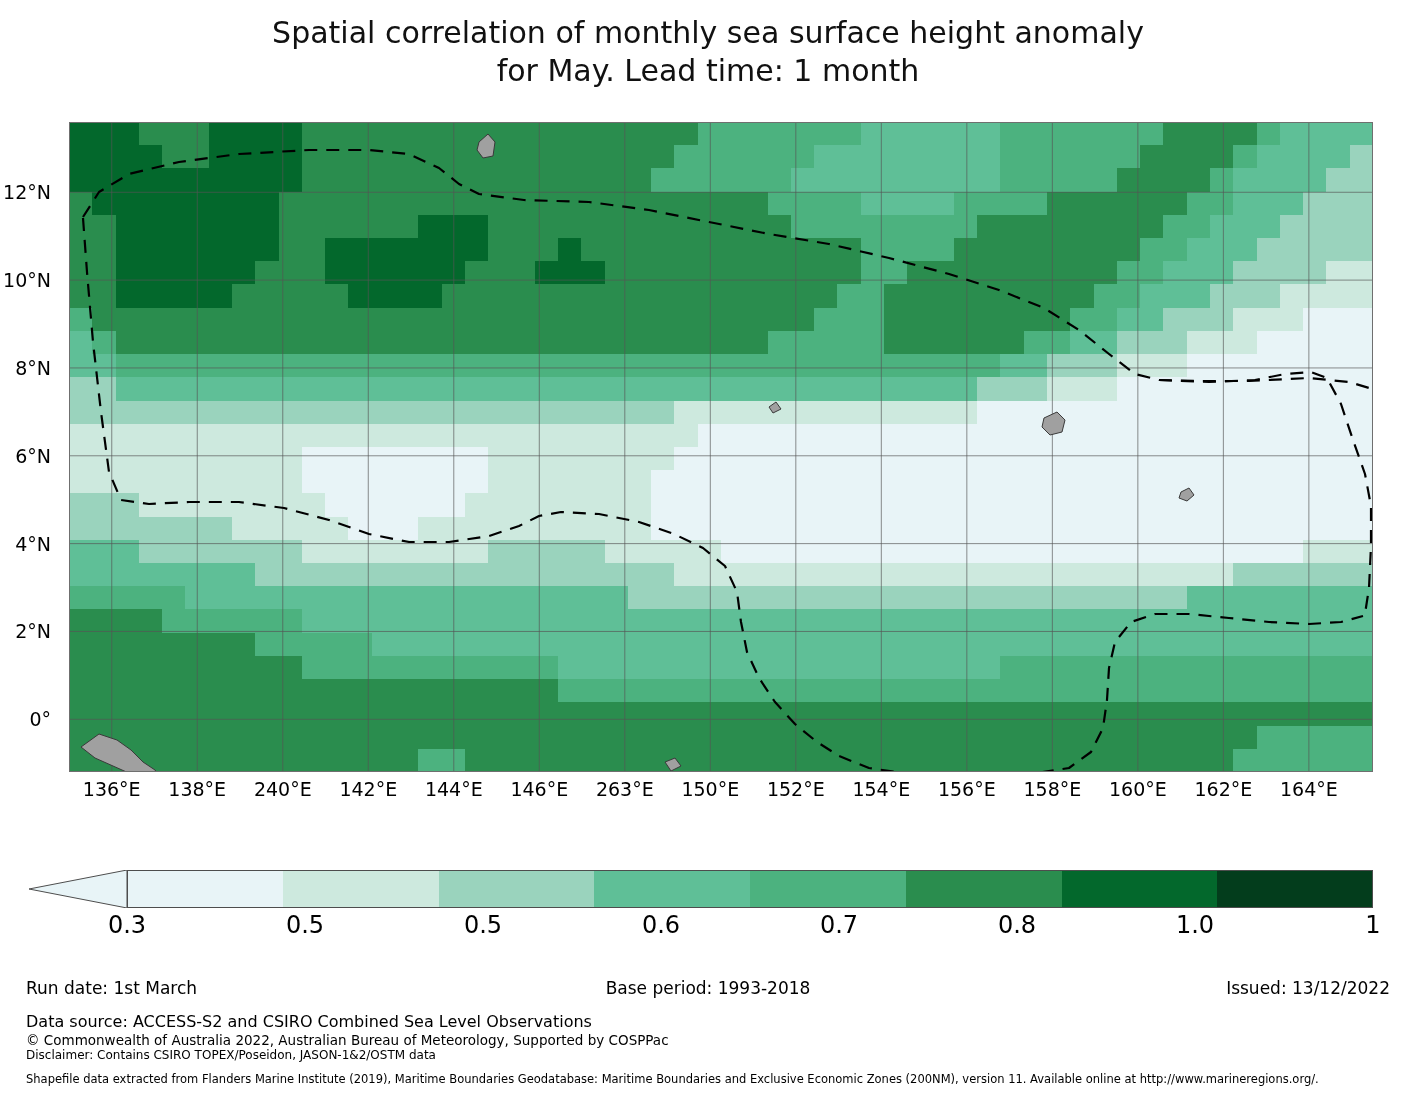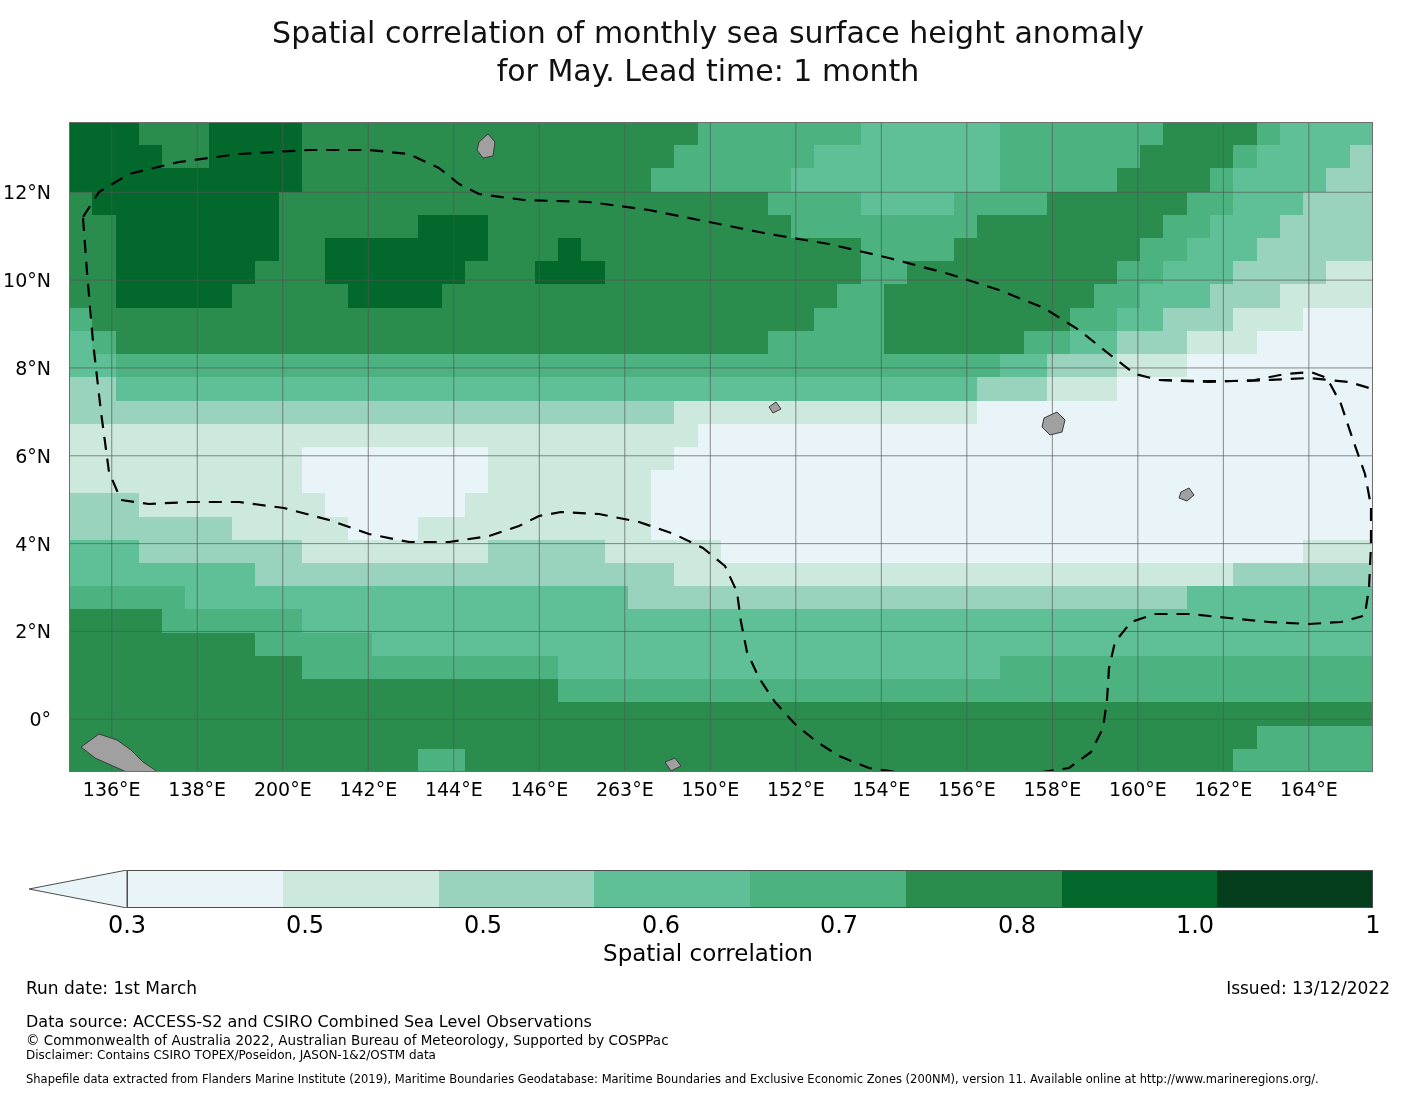--- a/index.html
+++ b/index.html
@@ -1677,21 +1677,21 @@
       <path d="M1090 258 L1140 260 L1186 258 L1216 252 L1242 250 L1258 256 L1272 282 L1284 318 L1296 352 L1302 384 L1302 424 L1300 466 L1296 492"></path>
     </g>
   </svg>
 
   <div id="plot-frame"></div>
 </div>
 
 <div id="xaxis">
     <span class="xtick" style="left: 42.7541px;">136°E</span>
     <span class="xtick" style="left: 128.262px;">138°E</span>
-    <span class="xtick" style="left: 213.77px;">200°E</span>
+    <span class="xtick" style="left: 213.77px;">240°E</span>
     <span class="xtick" style="left: 299.279px;">142°E</span>
     <span class="xtick" style="left: 384.787px;">144°E</span>
     <span class="xtick" style="left: 470.295px;">146°E</span>
     <span class="xtick" style="left: 555.803px;">263°E</span>
     <span class="xtick" style="left: 641.311px;">150°E</span>
     <span class="xtick" style="left: 726.82px;">152°E</span>
     <span class="xtick" style="left: 812.328px;">154°E</span>
     <span class="xtick" style="left: 897.836px;">156°E</span>
     <span class="xtick" style="left: 983.344px;">158°E</span>
     <span class="xtick" style="left: 1068.85px;">160°E</span>
@@ -1707,33 +1707,33 @@
       <div style="background: rgb(232, 244, 247); flex: 1 1 0px;"></div>
       <div style="background: rgb(205, 233, 222); flex: 1 1 0px;"></div>
       <div style="background: rgb(154, 211, 189); flex: 1 1 0px;"></div>
       <div style="background: rgb(95, 191, 151); flex: 1 1 0px;"></div>
       <div style="background: rgb(76, 178, 127); flex: 1 1 0px;"></div>
       <div style="background: rgb(42, 141, 78); flex: 1 1 0px;"></div>
       <div style="background: rgb(3, 104, 44); flex: 1 1 0px;"></div>
       <div style="background: rgb(3, 61, 28); flex: 1 1 0px;"></div>
     </div>
   <div id="cbar-frame"></div>
-  <div id="cbar-label">Spatial correlation</div>
 <span class="cb-tick" style="left: 127px;">0.3</span>
     <span class="cb-tick" style="left: 305px;">0.5</span>
     <span class="cb-tick" style="left: 483px;">0.5</span>
     <span class="cb-tick" style="left: 661px;">0.6</span>
     <span class="cb-tick" style="left: 839px;">0.7</span>
     <span class="cb-tick" style="left: 1017px;">0.8</span>
     <span class="cb-tick" style="left: 1195px;">1.0</span>
     <span class="cb-tick" style="left: 1373px;">1</span>
   </div>
 
 <div id="meta-row">
   <span id="meta-run">Run date: 1st March</span>
+  <span id="meta-base">Base period: 1993-2018</span>
   <span id="meta-issued">Issued: 13/12/2022</span>
 </div>
 
 <div id="credits">
   <div id="credit-source">Data source: ACCESS-S2 and CSIRO Combined Sea Level Observations</div>
   <div id="credit-copy">© Commonwealth of Australia 2022, Australian Bureau of Meteorology, Supported by COSPPac</div>
   <div id="credit-disc">Disclaimer: Contains CSIRO TOPEX/Poseidon, JASON-1&amp;2/OSTM data</div>
 </div>
 <div id="credit-shape">Shapefile data extracted from Flanders Marine Institute (2019), Maritime Boundaries Geodatabase: Maritime Boundaries and Exclusive Economic Zones (200NM), version 11. Available online at http://www.marineregions.org/.</div>
 

